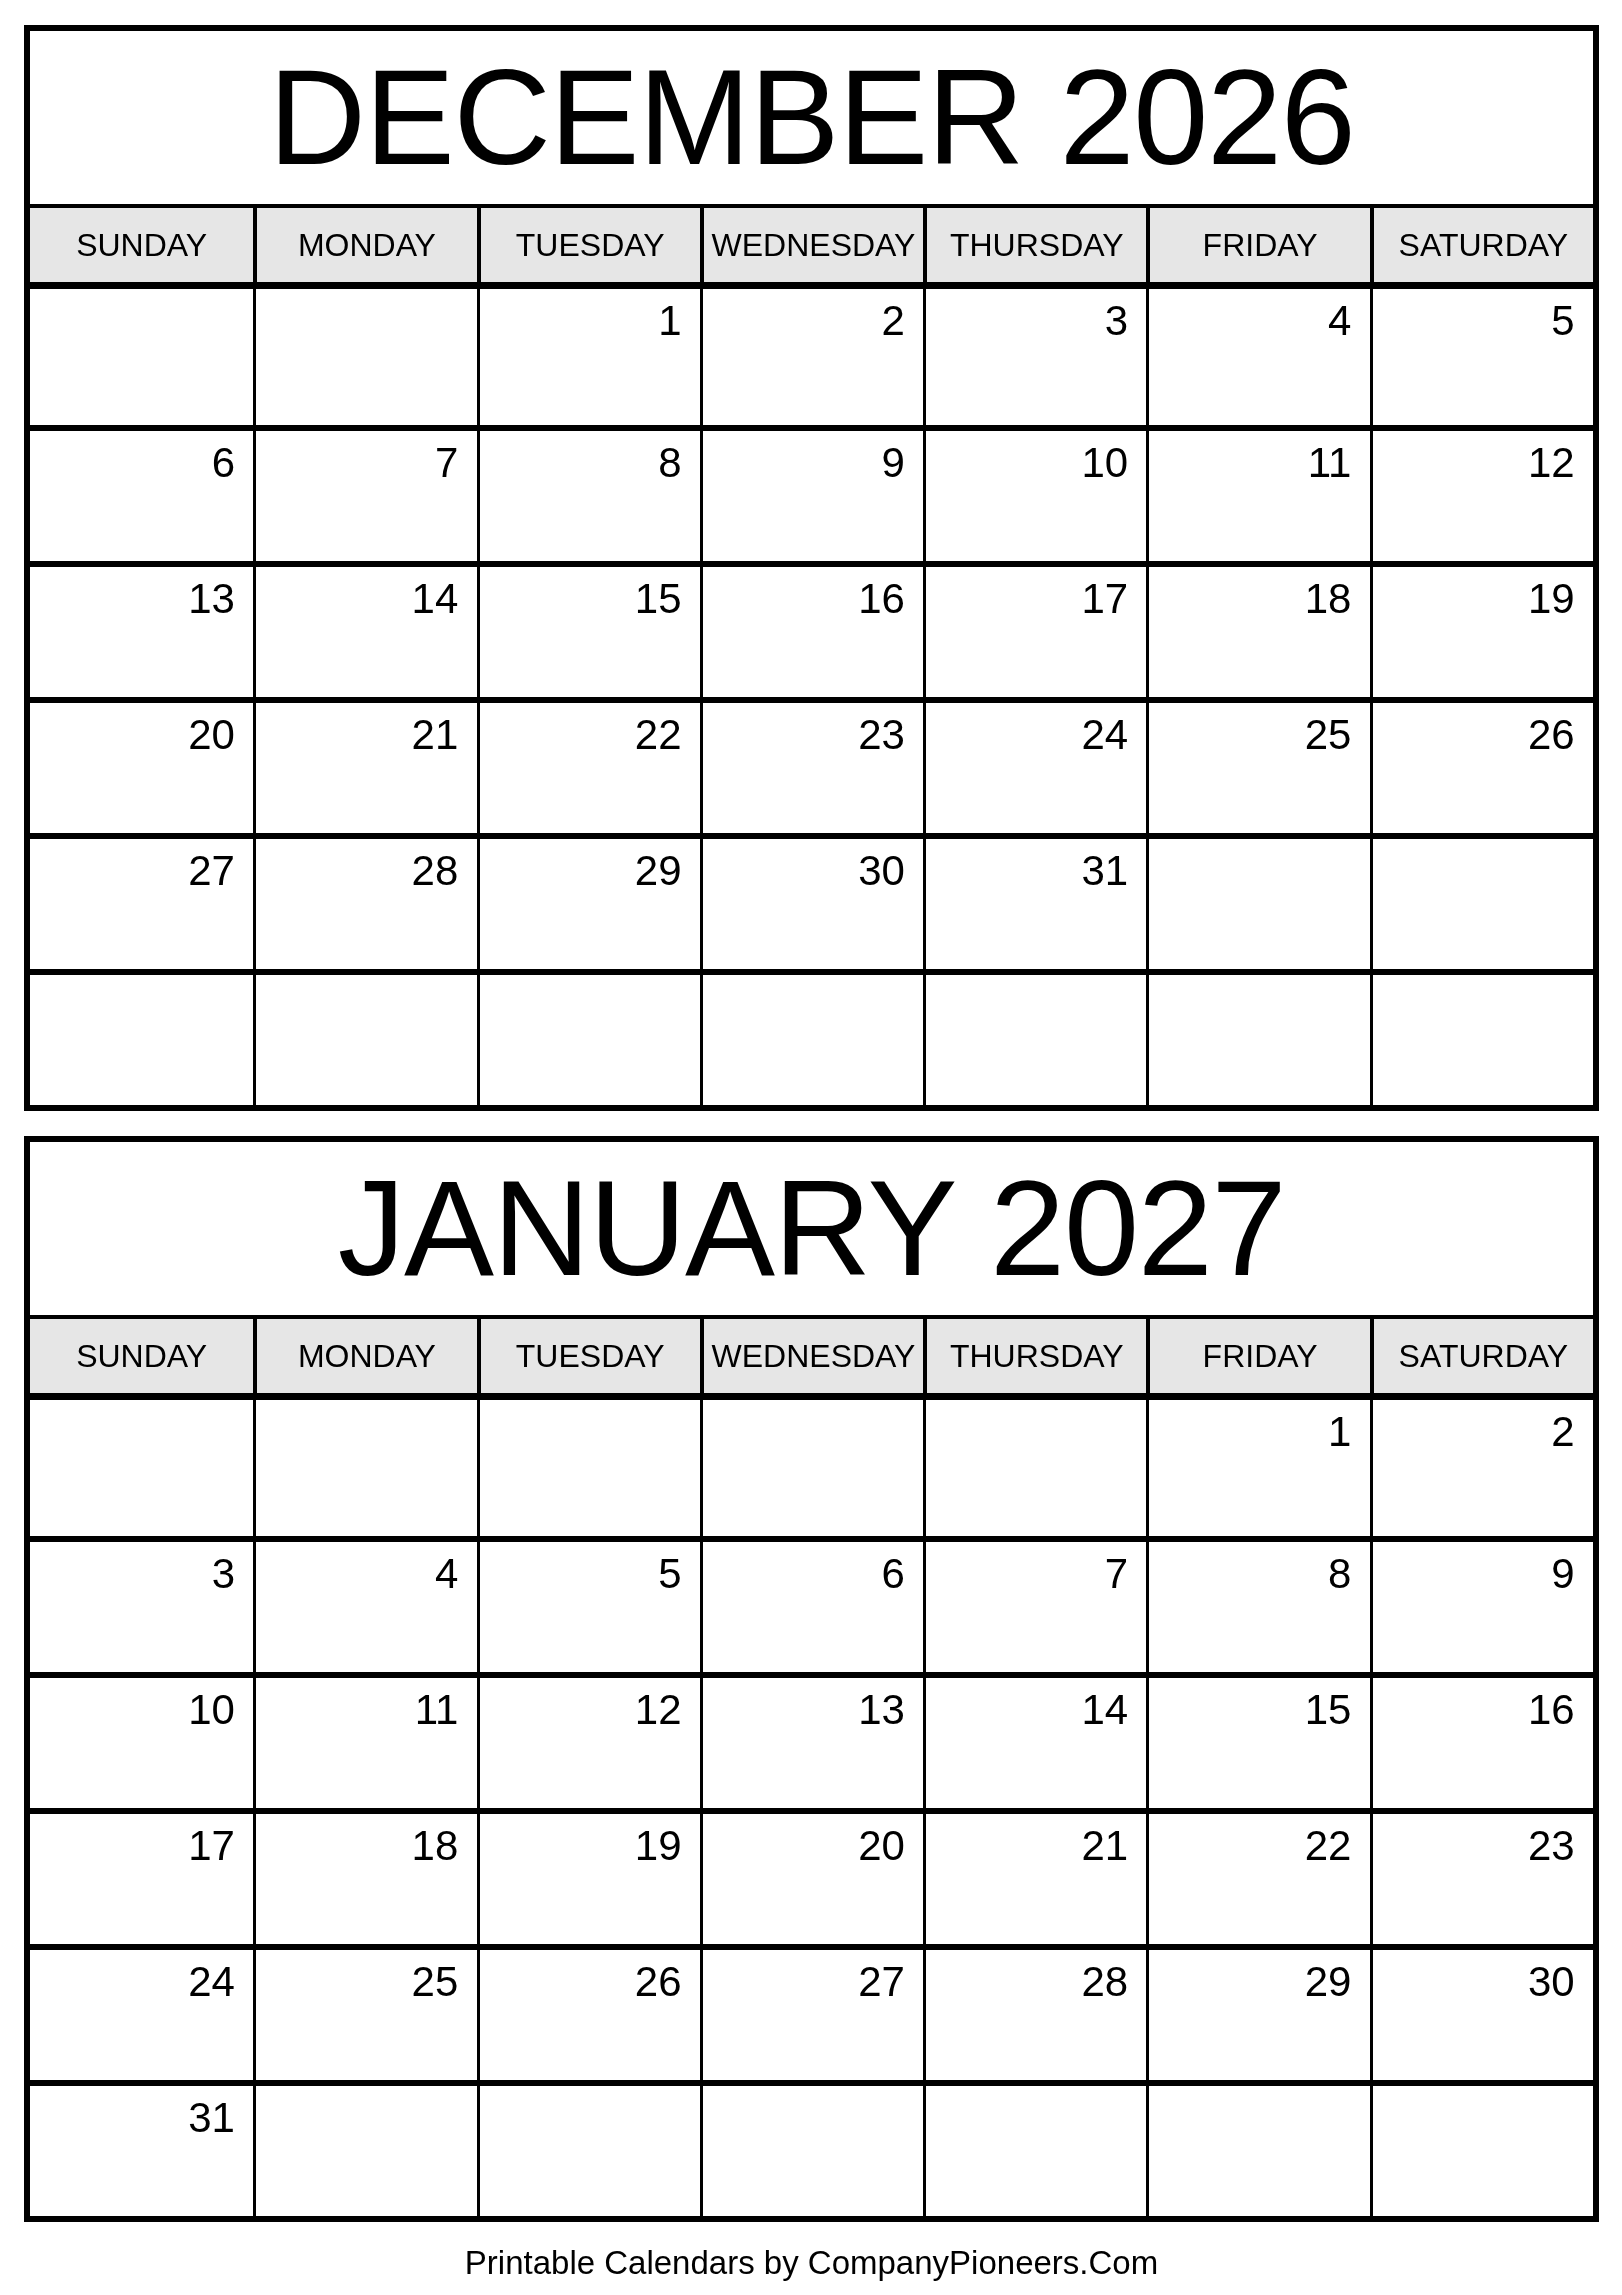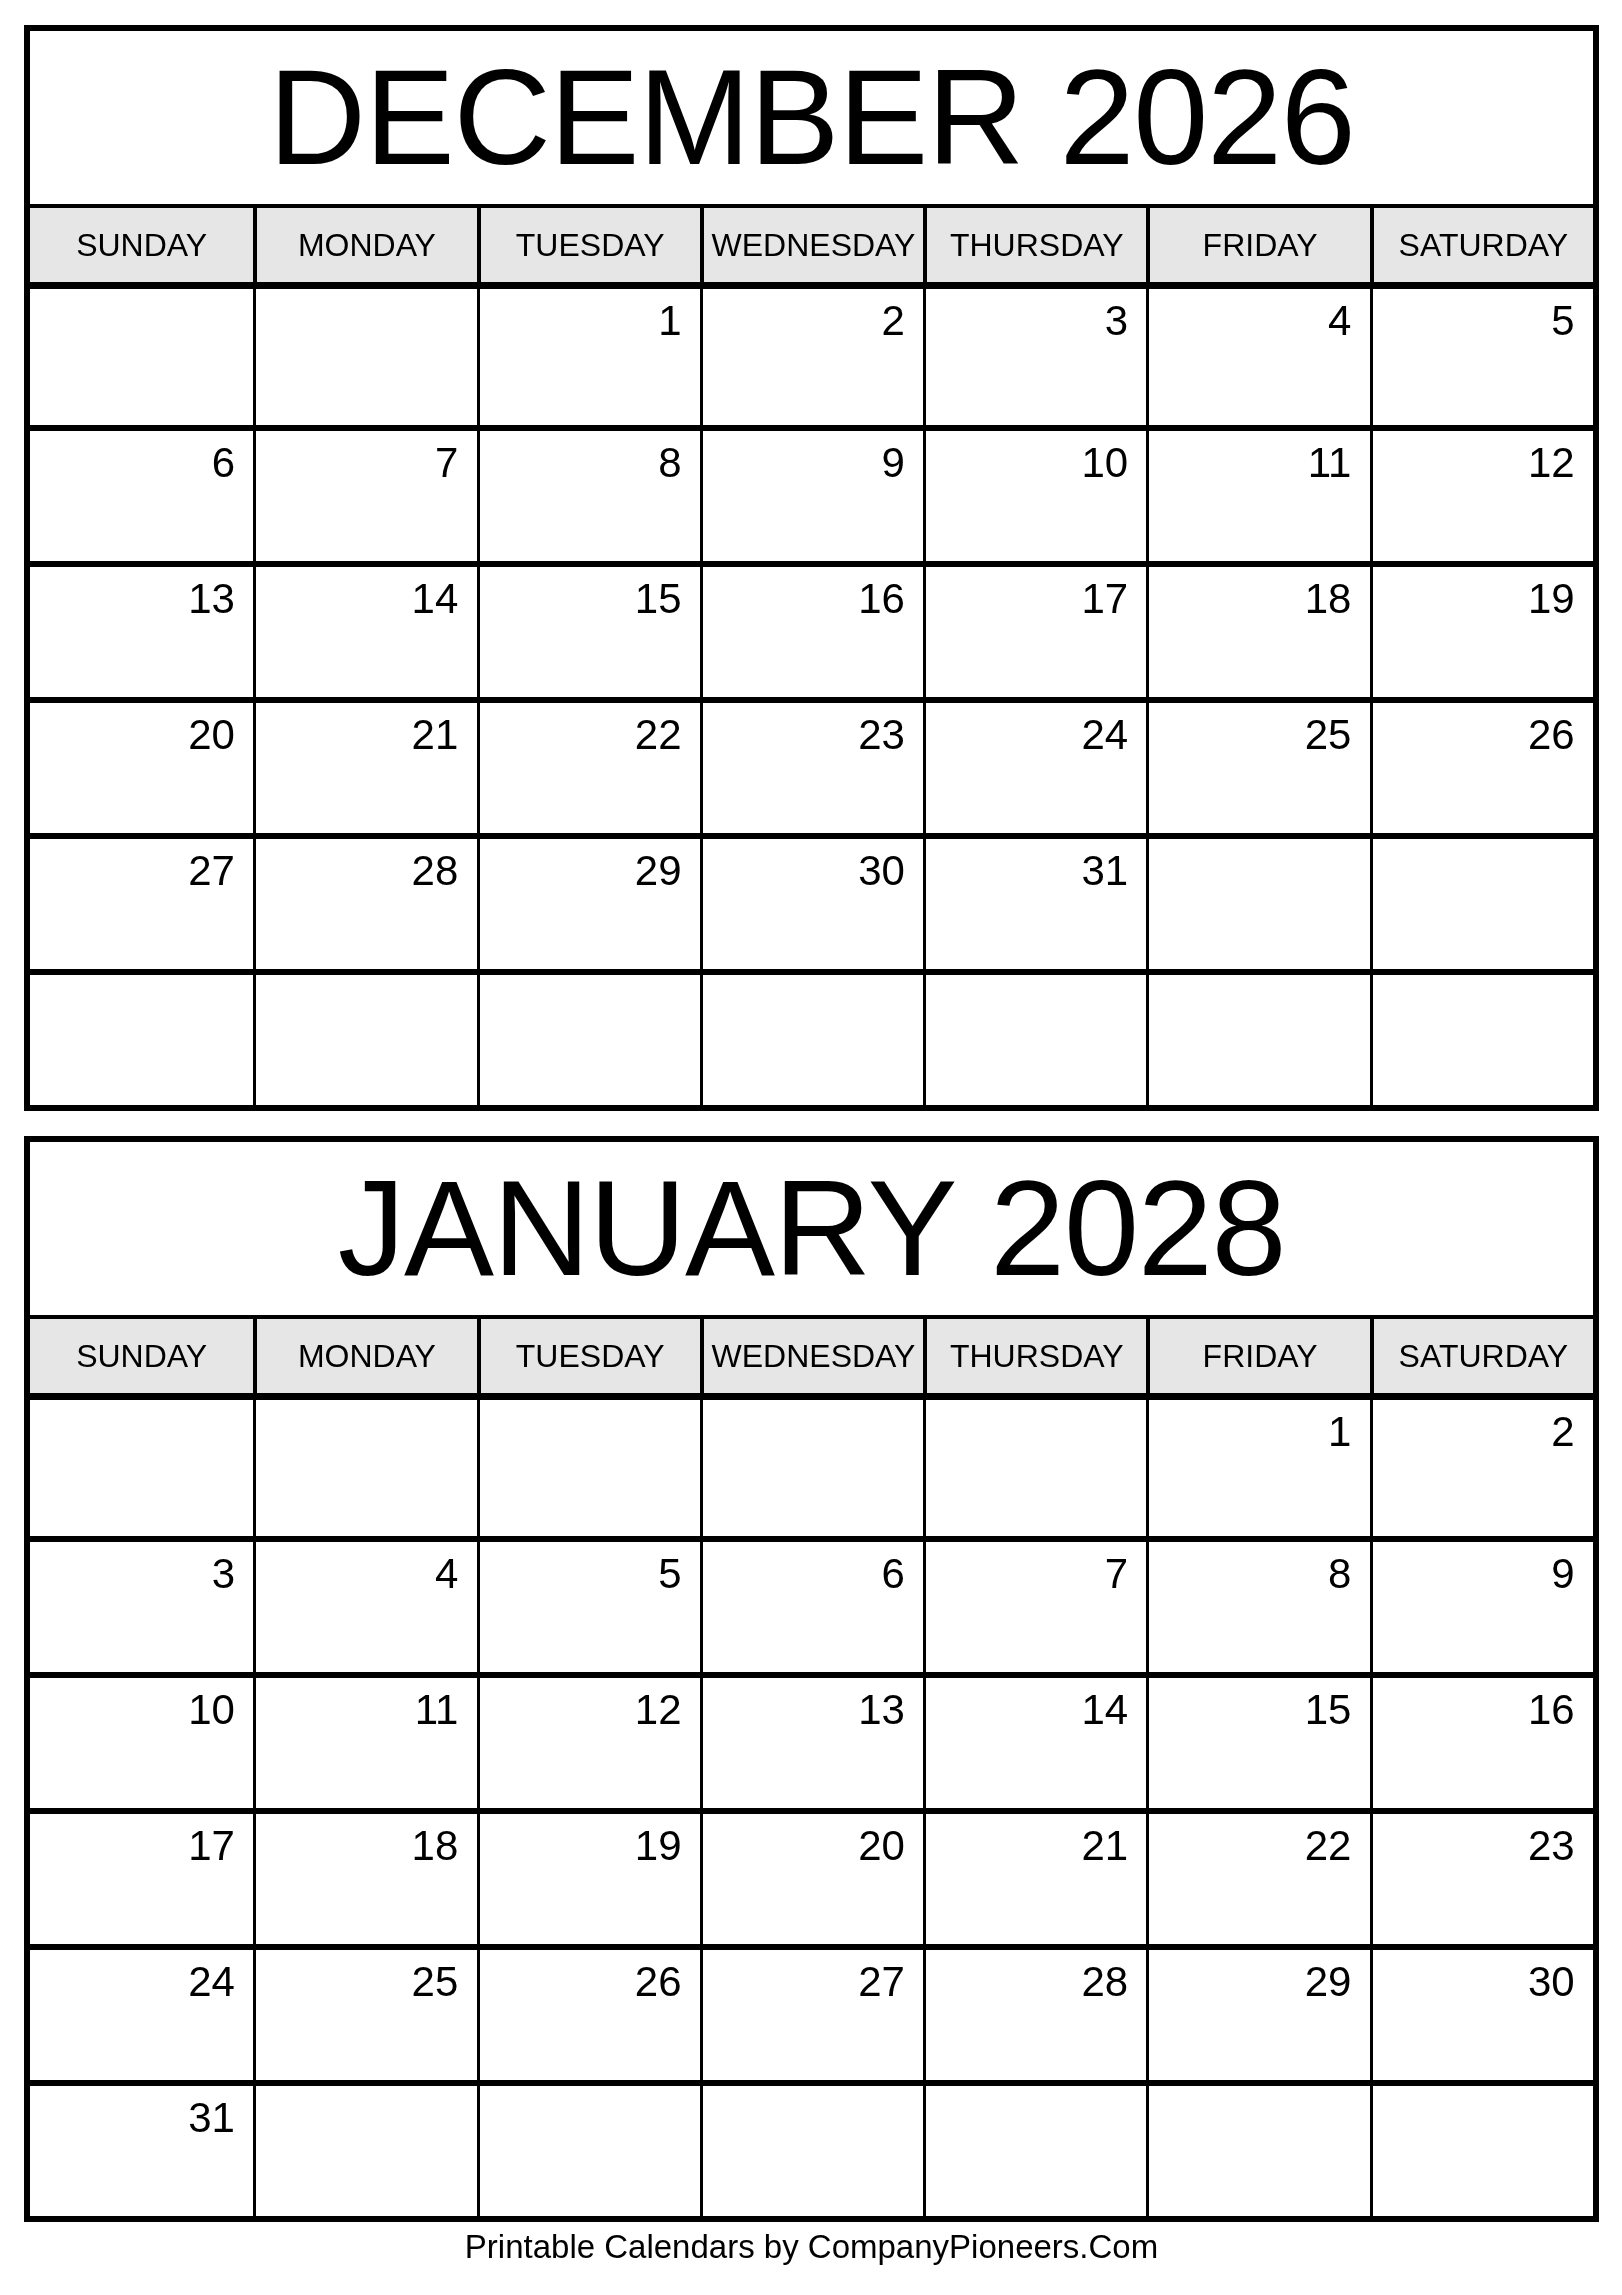--- a/index.html
+++ b/index.html
@@ -70,21 +70,21 @@
   .cell:nth-child(7n+1) { border-left: none; }
   .cell:nth-child(-n+7) { border-top: none; }
   .num {
     text-align: right;
     padding: 10.5px 18.3px 0 0;
     font-size: 42px;
     line-height: 1.0;
     color: #000000;
   }
   .footer {
-    margin-top: 6px;
+    margin-top: 22px;
     text-align: center;
     font-size: 33px;
     color: #000000;
   }
 </style>
 </head>
 <body>
 
 <div class="page">
 
@@ -223,21 +223,21 @@
         <div class="cell">
           <div class="num"></div>
         </div>
         <div class="cell">
           <div class="num"></div>
         </div>
       </div>
   </section>
 
   <section class="calendar">
-    <div class="cal-title">JANUARY 2028</div>
+    <div class="cal-title">JANUARY 2027</div>
     <div class="weekdays">
         <div class="weekday">SUNDAY</div>
         <div class="weekday">MONDAY</div>
         <div class="weekday">TUESDAY</div>
         <div class="weekday">WEDNESDAY</div>
         <div class="weekday">THURSDAY</div>
         <div class="weekday">FRIDAY</div>
         <div class="weekday">SATURDAY</div>
       </div>
     <div class="grid">

